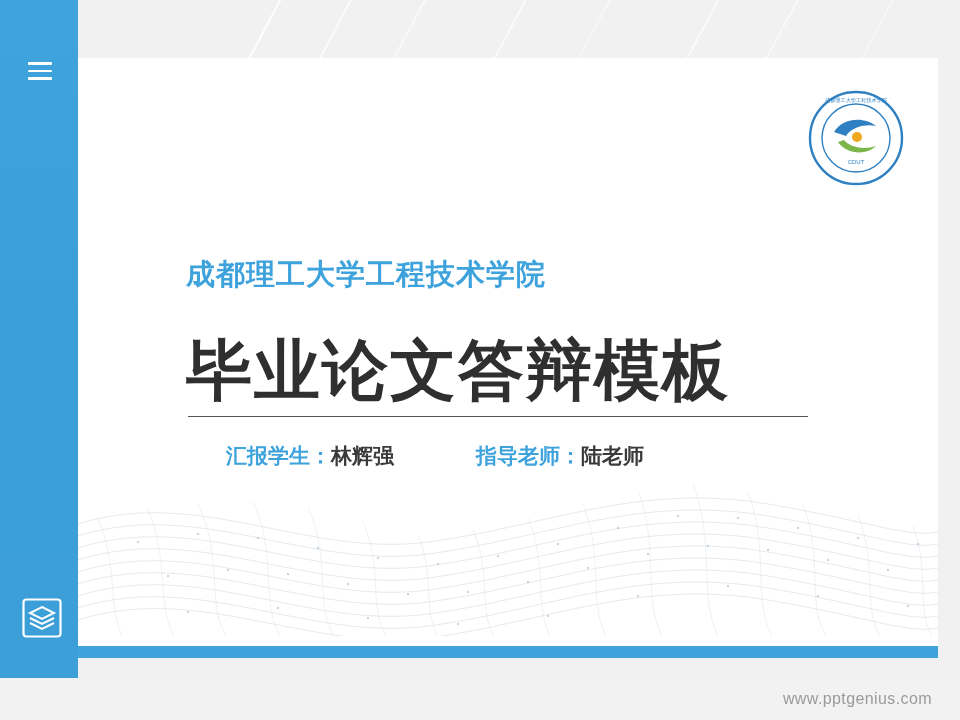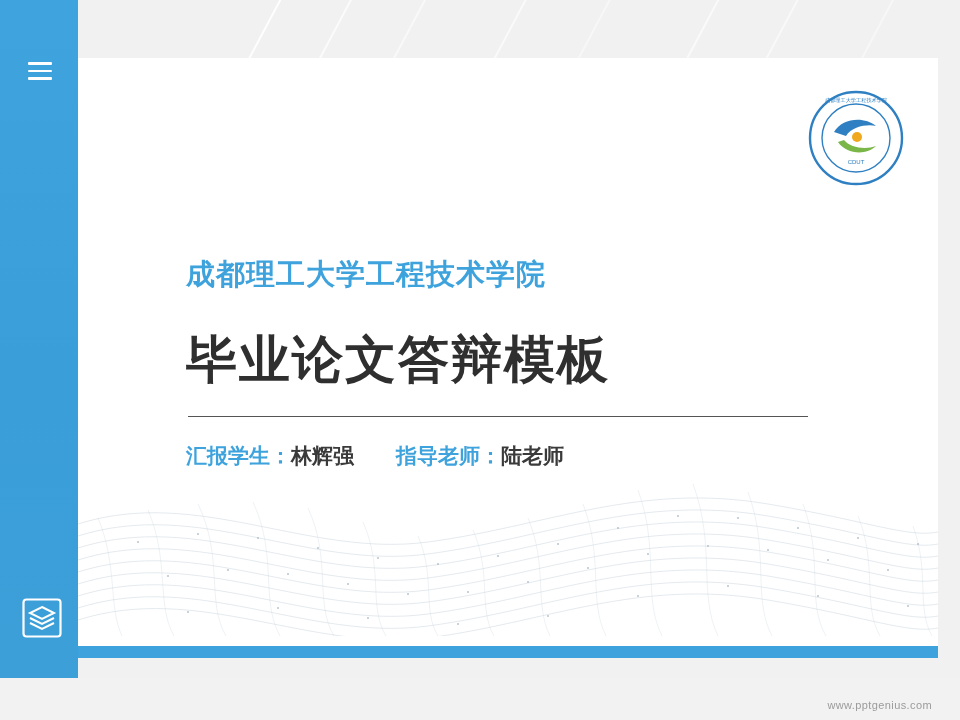--- a/index.html
+++ b/index.html
@@ -112,21 +112,21 @@
     font-size: 29px;
     font-weight: bold;
     color: #3ea3dc;
     letter-spacing: 1px;
     white-space: nowrap;
   }
   #main-title {
     position: absolute;
     left: 108px;
     top: 268px;
-    font-size: 51px;
+    font-size: 66px;
     font-weight: bold;
     color: #2f2f2f;
     letter-spacing: 2px;
     white-space: nowrap;
   }
   #divider {
     position: absolute;
     left: 110px;
     top: 358px;
     width: 620px;
@@ -136,20 +136,21 @@
   #meta {
     position: absolute;
     left: 108px;
     top: 384px;
     font-size: 21px;
     white-space: nowrap;
   }
   #meta .label {
     color: #3ea3dc;
     font-weight: bold;
+    margin-left: 40px;
   }
   #meta .value {
     color: #3a3a3a;
     font-weight: bold;
   }
   #meta .gap {
     display: inline-block;
     width: 42px;
   }
 
@@ -178,24 +179,23 @@
     left: 0;
     top: 678px;
     width: 960px;
     height: 42px;
     background: #f2f2f2;
   }
   #footer-url {
     position: absolute;
     right: 28px;
     top: 12px;
-    font-size: 11px;
+    font-size: 16px;
     color: #9b9b9b;
     letter-spacing: 0.4px;
-    margin-top: 9px;
   }
 </style>
 </head>
 <body>
 
 <div id="page">
 
   <div id="grey-band">
     <div class="streak" style="left:180px;"></div>
     <div class="streak" style="left:240px; height:240px; opacity:.8;"></div>

